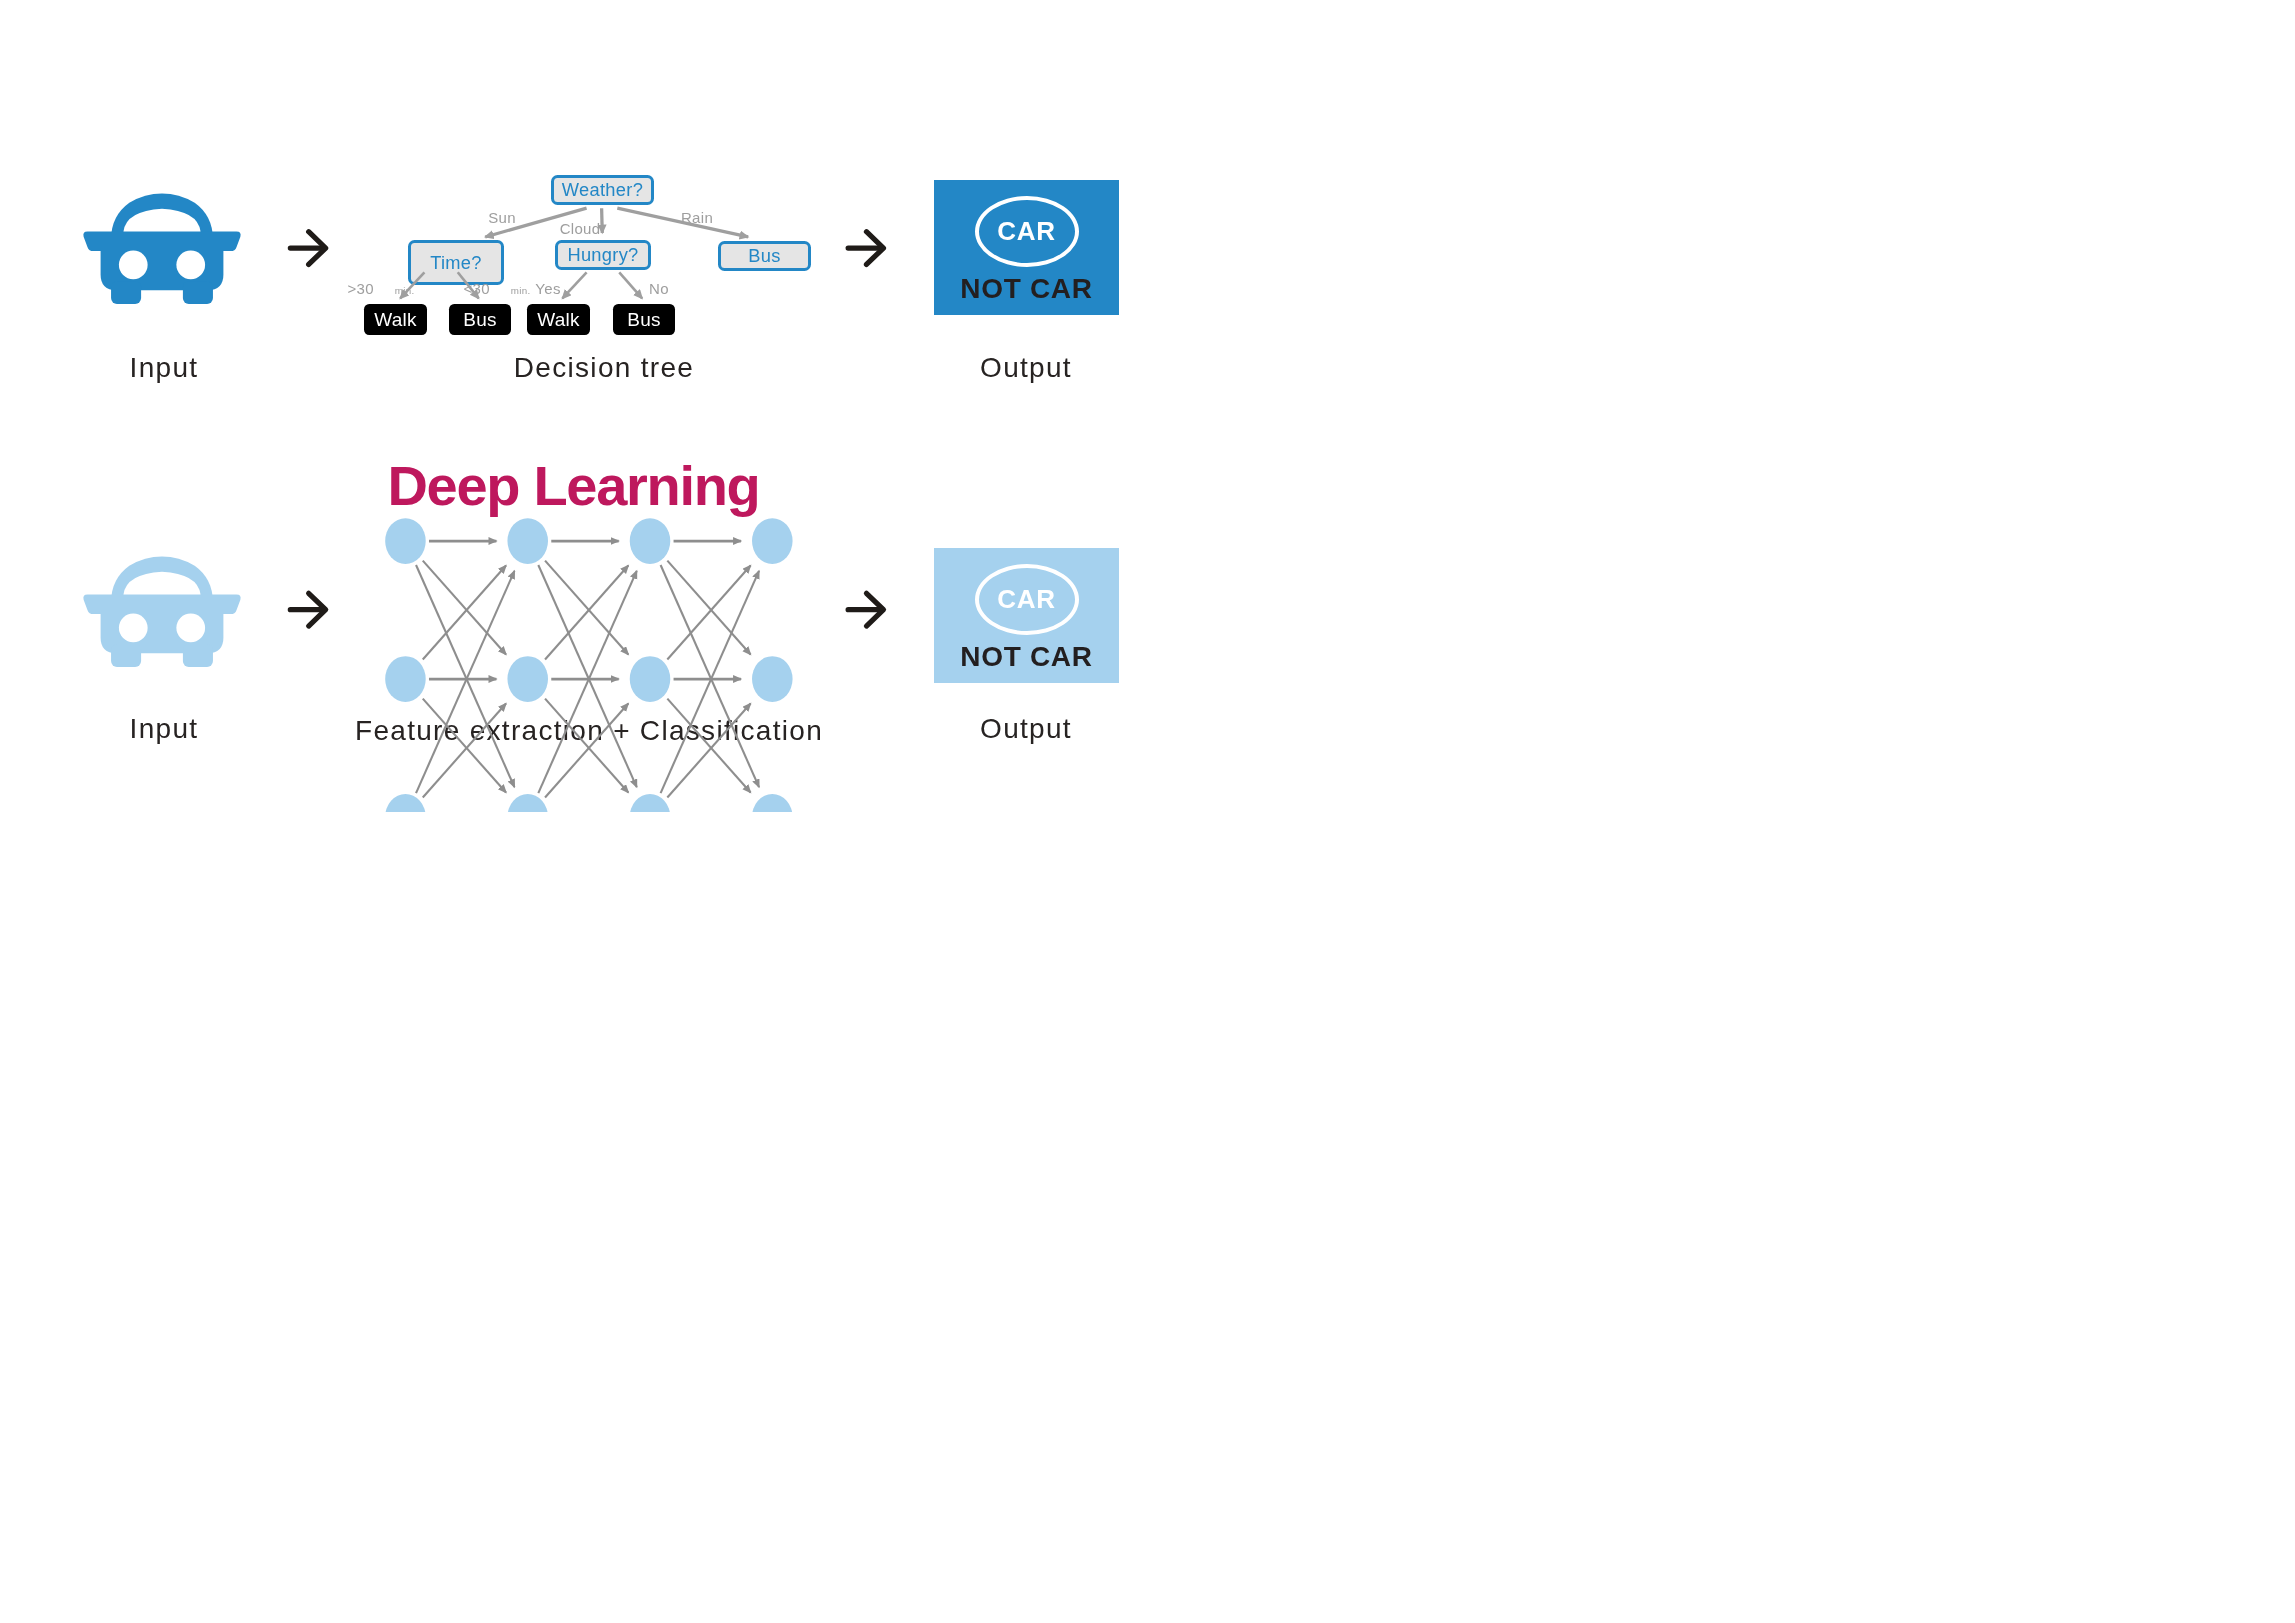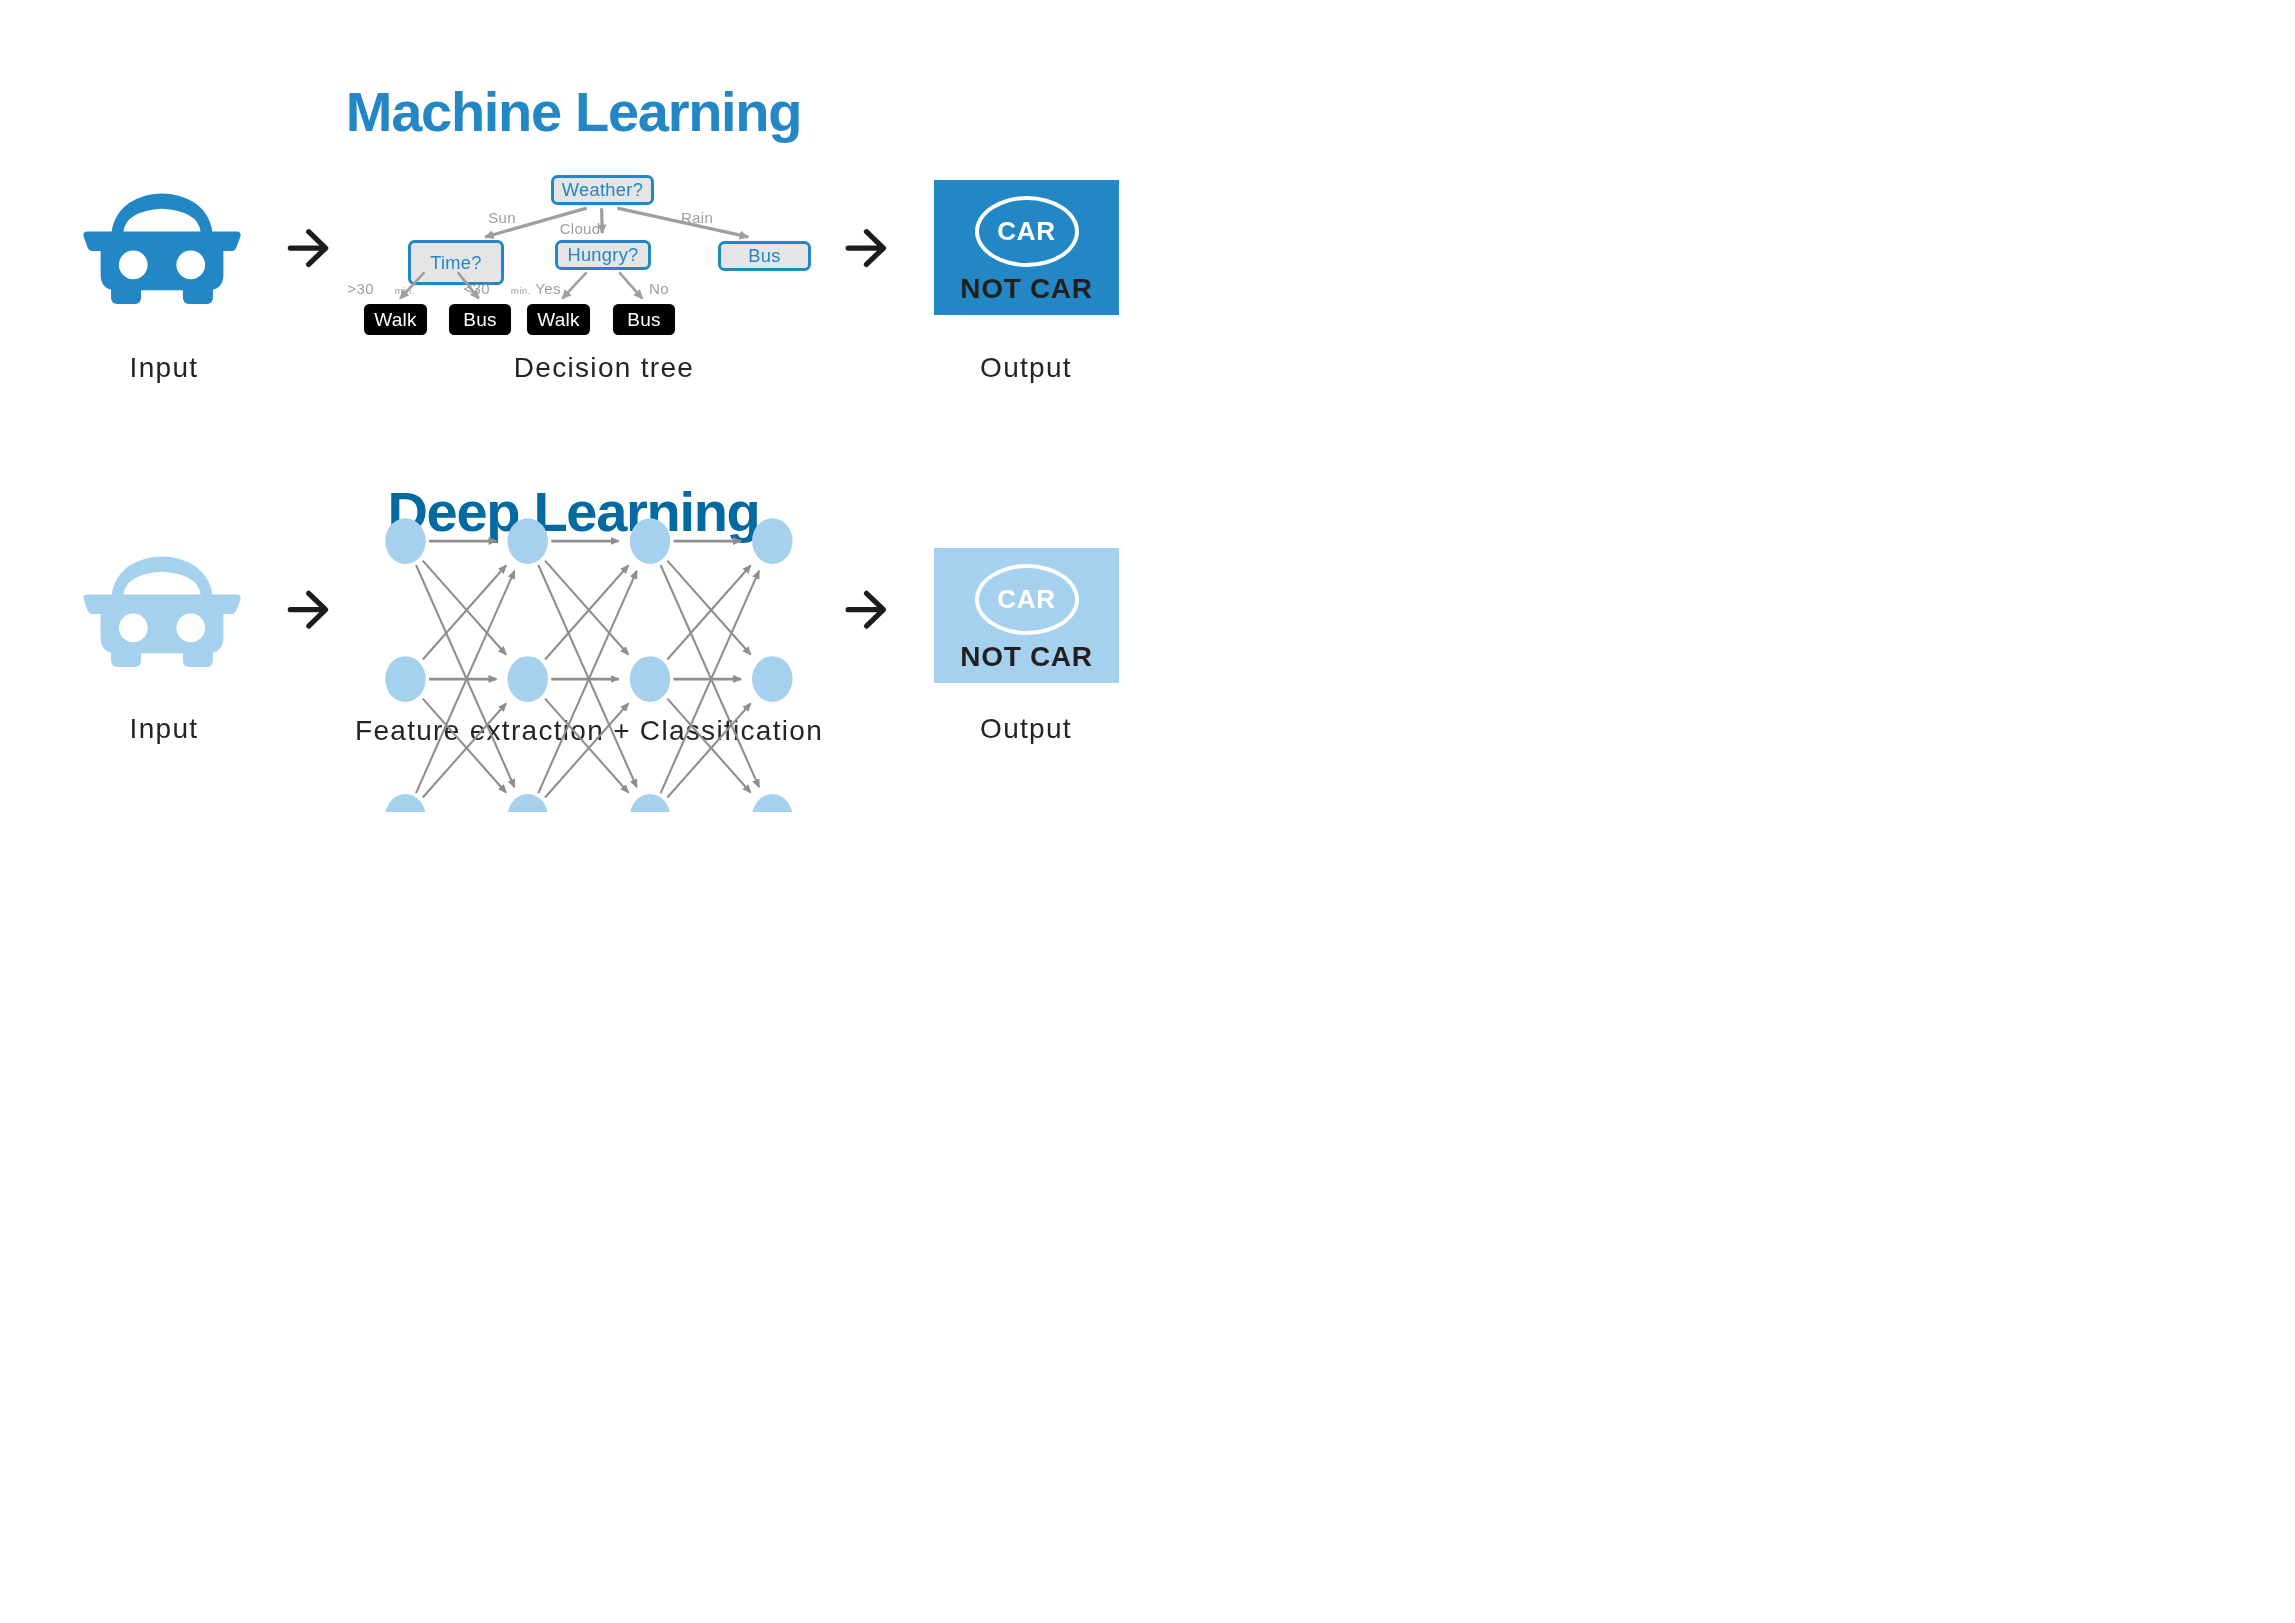--- a/index.html
+++ b/index.html
@@ -6,21 +6,21 @@
   .canvas{
     position:relative;width:1147px;height:812px;background:#ffffff;
     font-family:"Liberation Sans", sans-serif;overflow:hidden;
   }
   .abs{position:absolute;}
   .title{
     position:absolute;left:0;width:1147px;text-align:center;
     font-weight:800;font-size:56px;letter-spacing:-1.3px;line-height:1;white-space:nowrap;
   }
   .title.ml{top:84px;color:#2387c6;}
-  .title.dl{top:484px;color:#0369a1;}
+  .title.dl{top:458px;color:#be185d;}
 
   
   .qbox{
     position:absolute;box-sizing:border-box;background:#e5e5e5;
     border:3.9px solid #2387c6;border-radius:6.5px;color:#2387c6;
     display:flex;align-items:center;justify-content:center;
     font-size:18.3px;font-weight:400;letter-spacing:0.3px;white-space:nowrap;
   }
   
   .leaf{
@@ -53,21 +53,20 @@
   }
   .oval span{color:#ffffff;font-weight:800;font-size:26px;letter-spacing:0.7px;}
   .notcar{color:#231f20;font-weight:800;font-size:28px;letter-spacing:0.7px;white-space:nowrap;}
   svg{display:block;}
 </style>
 </head>
 <body>
 
 <div class="canvas">
 
-  <div class="title ml">Machine Learning</div>
   <div class="title dl">Deep Learning</div>
 
   <svg class="abs" style="left:82px;top:191px" width="160" height="113" viewBox="0 0 244 173">
     <g fill="#2387c6">
       <path d="M28,76 H216 V128 Q216,152 192,152 H52 Q28,152 28,128 Z"></path>
       <path d="M44,74 Q44,38 72,18 Q96,4 122,4 Q148,4 172,18 Q200,38 200,74 Z"></path>
       <path d="M8,62 H236 Q244,62 242,70 L236,86 Q234,92 227,92 H17 Q10,92 8,86 L2,70 Q0,62 8,62 Z"></path>
       <rect x="44" y="138" width="46" height="35" rx="9"></rect>
       <rect x="154" y="138" width="46" height="35" rx="9"></rect>
     </g>

